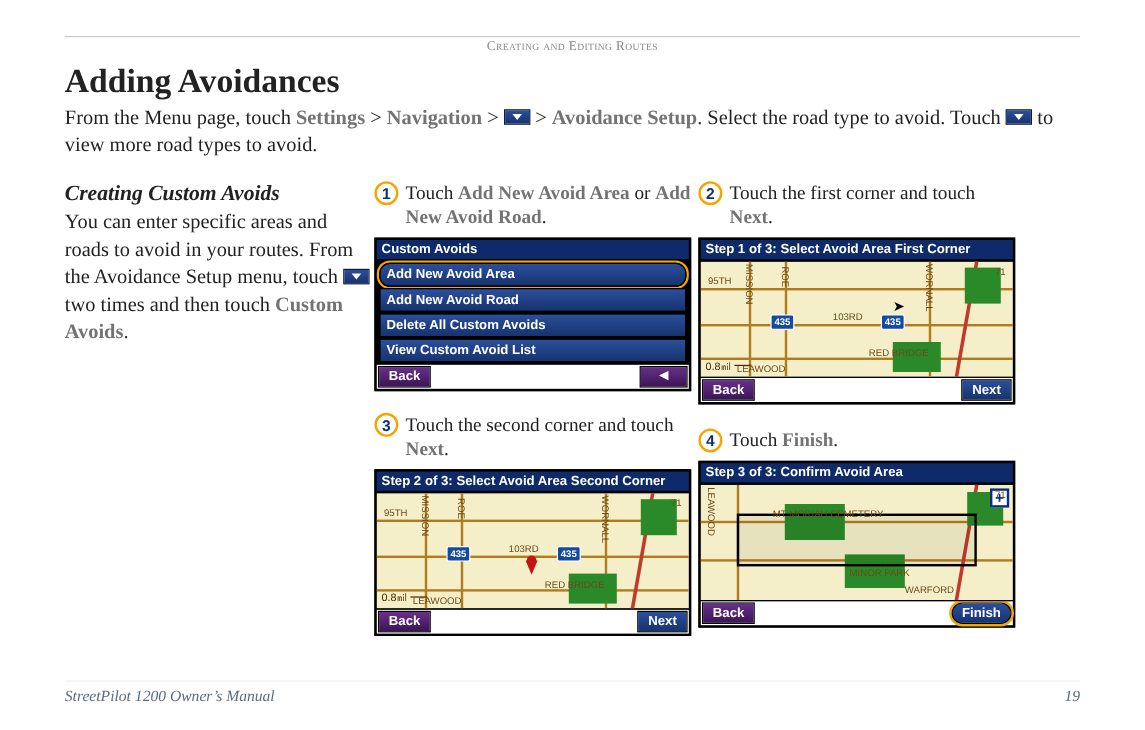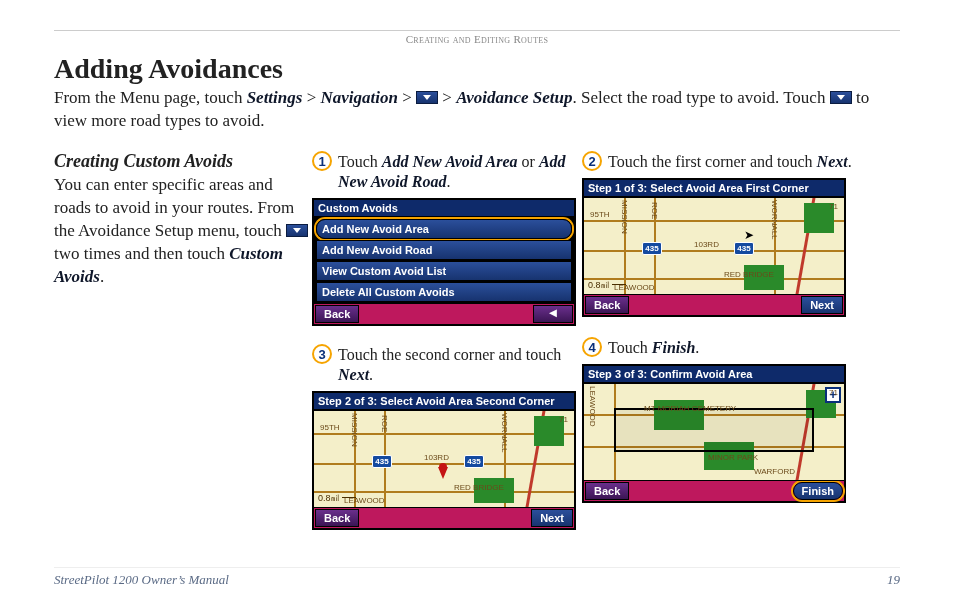--- a/index.html
+++ b/index.html
@@ -27,21 +27,21 @@
   h1 {
     font-size: 28px;
     font-weight: bold;
     margin-bottom: 2px;
   }
   .intro {
     font-size: 17px;
     line-height: 1.35;
     margin-bottom: 18px;
   }
-  .blue { color: #0f172a; font-weight: bold; font-style: italic; }
+  .blue { color: #737373; font-weight: bold; }
   .dd-btn {
     display: inline-block;
     width: 22px; height: 13px;
     background: linear-gradient(#2b4f9b,#17336f);
     border: 1px solid #0b1c40;
     vertical-align: -1px;
     position: relative;
   }
   .dd-btn::after {
     content: "";
@@ -115,21 +115,21 @@
     padding: 3px 5px;
     position: relative;
   }
   .menu-item.hl {
     box-shadow: 0 0 0 2px #f6a400;
     border-radius: 9px;
   }
 
   .shot-bar {
     display:flex; justify-content: space-between;
-    background: #be185d; padding: 1px;
+    background: #ffffff; padding: 1px;
   }
   .bar-btn {
     font-family: Arial, sans-serif;
     font-size: 11px; font-weight:bold;
     color:#fff;
     background: linear-gradient(#6a2f8c,#3b1554);
     padding: 2px 8px;
     border: 1px solid #000;
     min-width: 40px; text-align:center;
   }
@@ -197,22 +197,22 @@
     <div class="step">
       <div class="num-badge">1</div>
       <div class="txt"><span>Touch </span><span class="blue">Add New Avoid Area</span><span> or </span><span class="blue">Add New Avoid Road</span><span>.</span></div>
     </div>
 
     <div class="shot">
       <div class="shot-title">Custom Avoids</div>
       <div class="menu-list">
         <div class="menu-item hl">Add New Avoid Area</div>
         <div class="menu-item">Add New Avoid Road</div>
+        <div class="menu-item">Delete All Custom Avoids</div>
         <div class="menu-item">View Custom Avoid List</div>
-        <div class="menu-item">Delete All Custom Avoids</div>
       </div>
       <div class="shot-bar">
         <div class="bar-btn">Back</div>
         <div class="bar-btn small">◄</div>
       </div>
     </div>
 
     <div class="step">
       <div class="num-badge">3</div>
       <div class="txt"><span>Touch the second corner and touch </span><span class="blue">Next</span><span>.</span></div>

